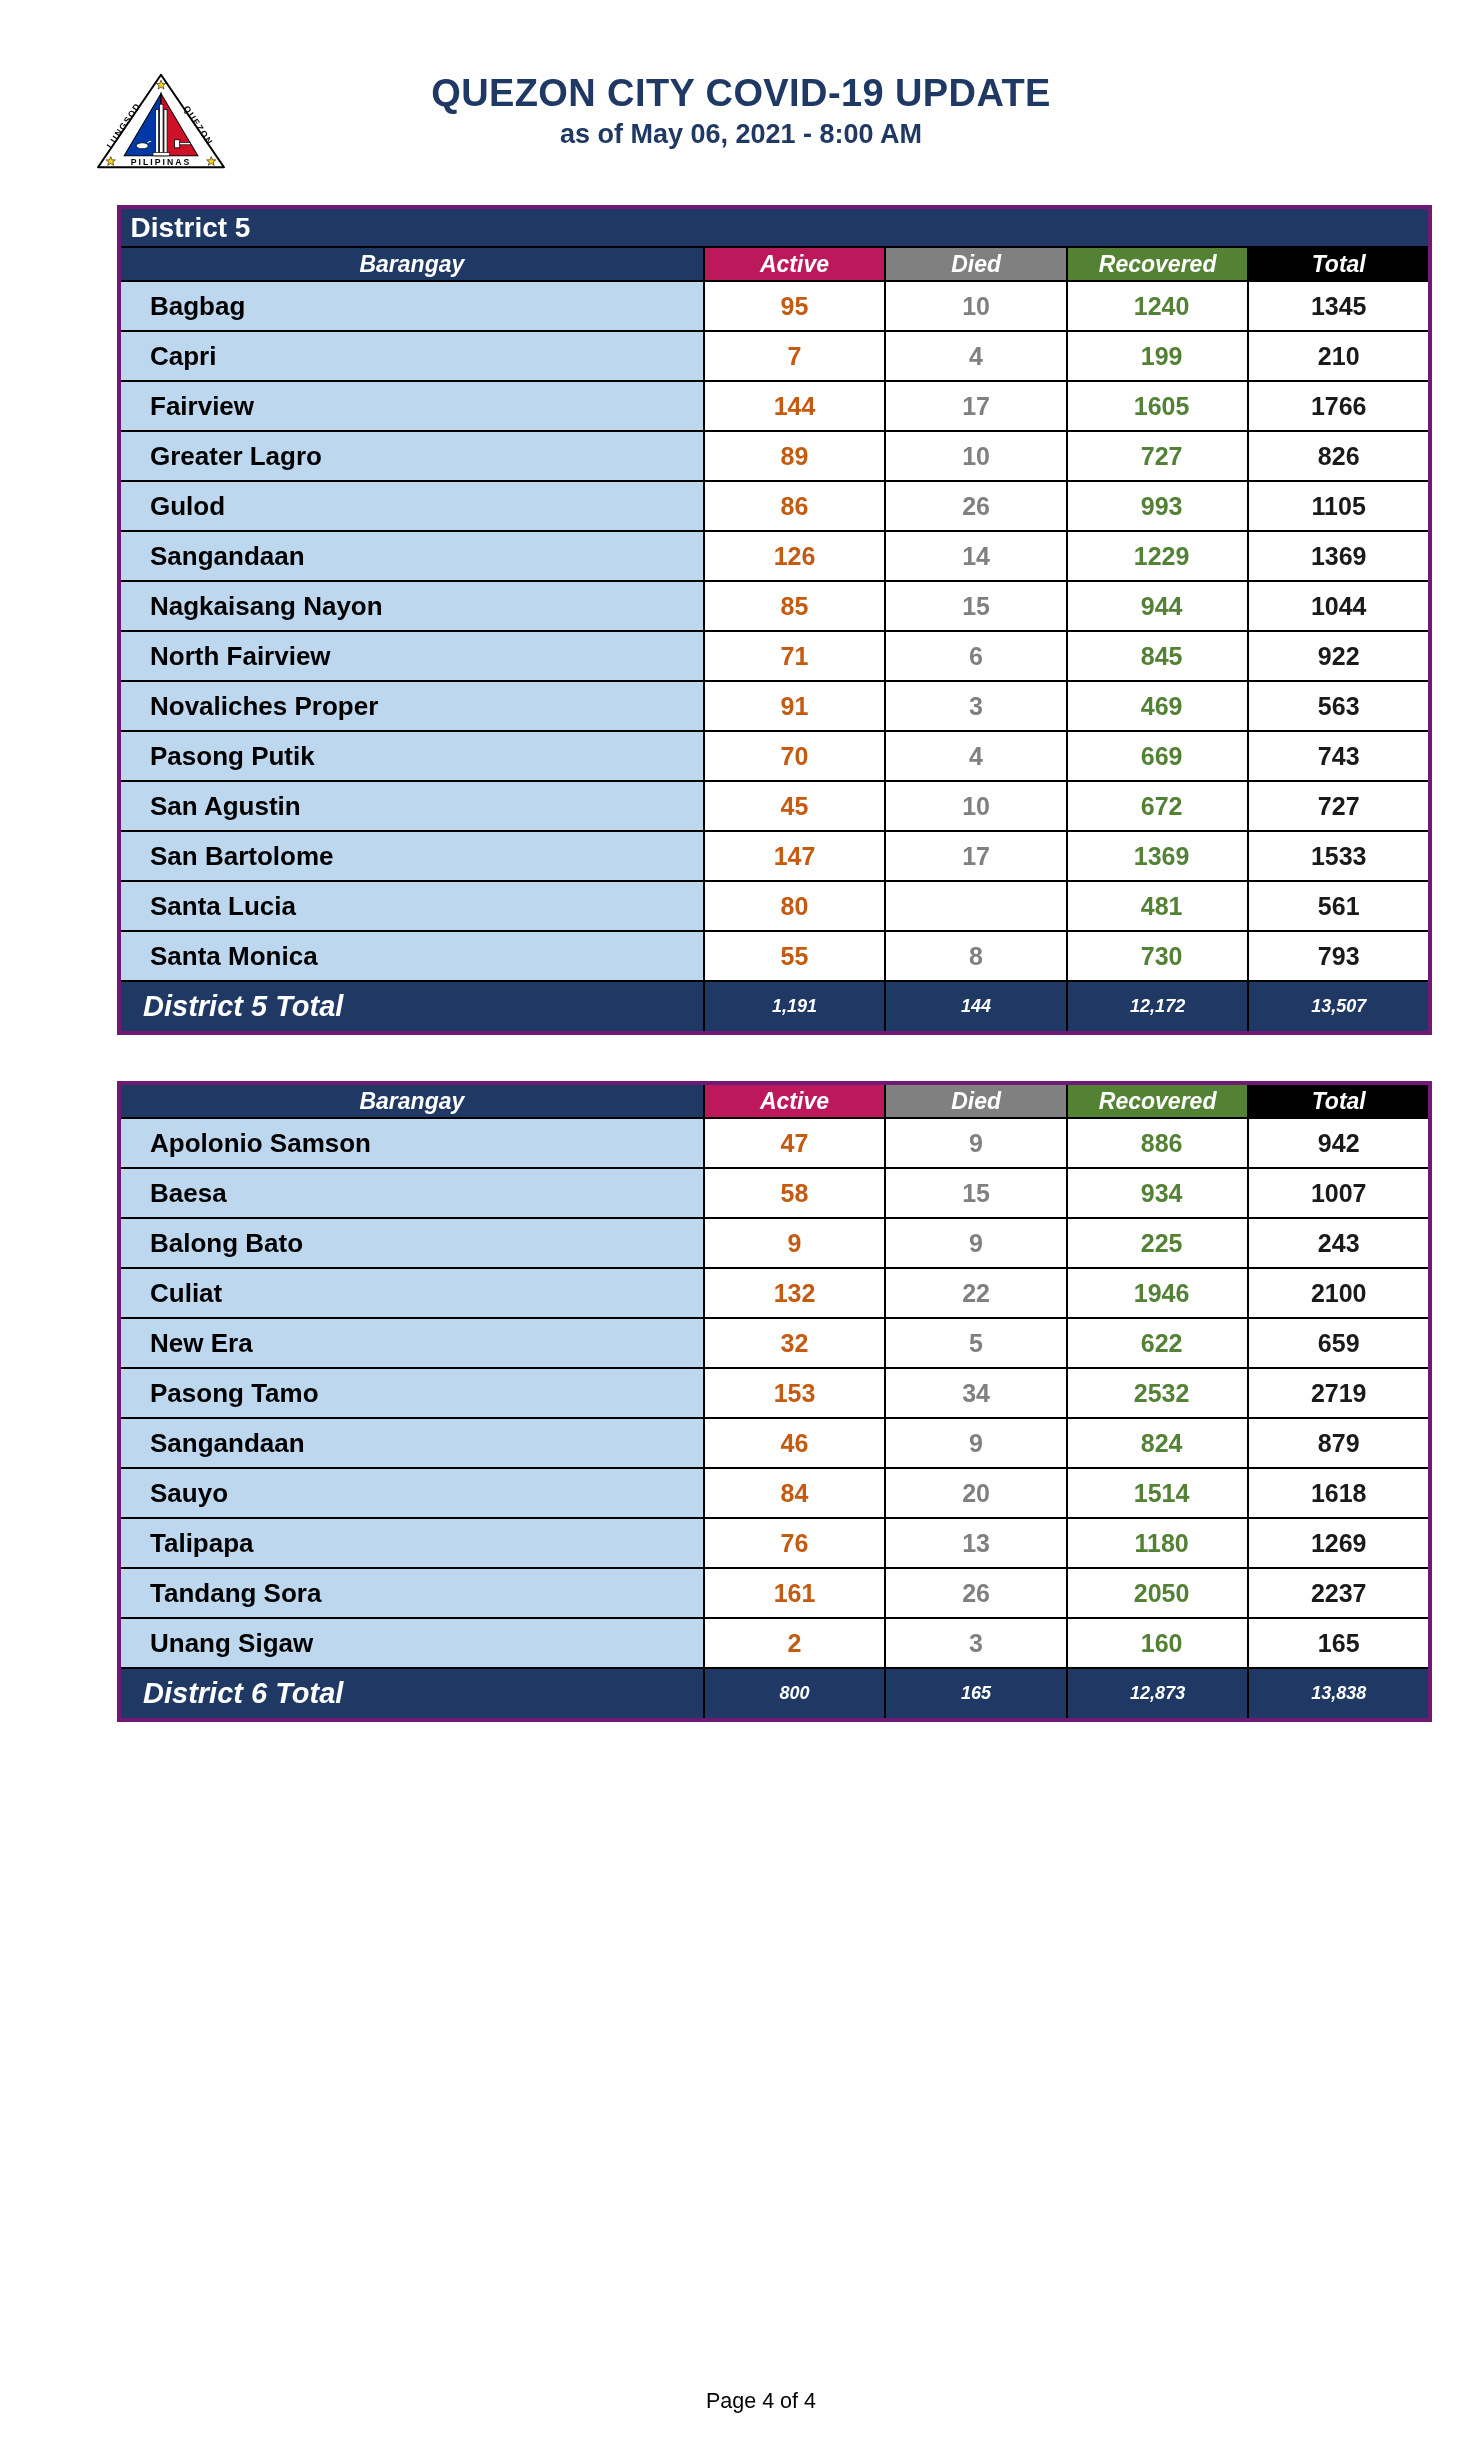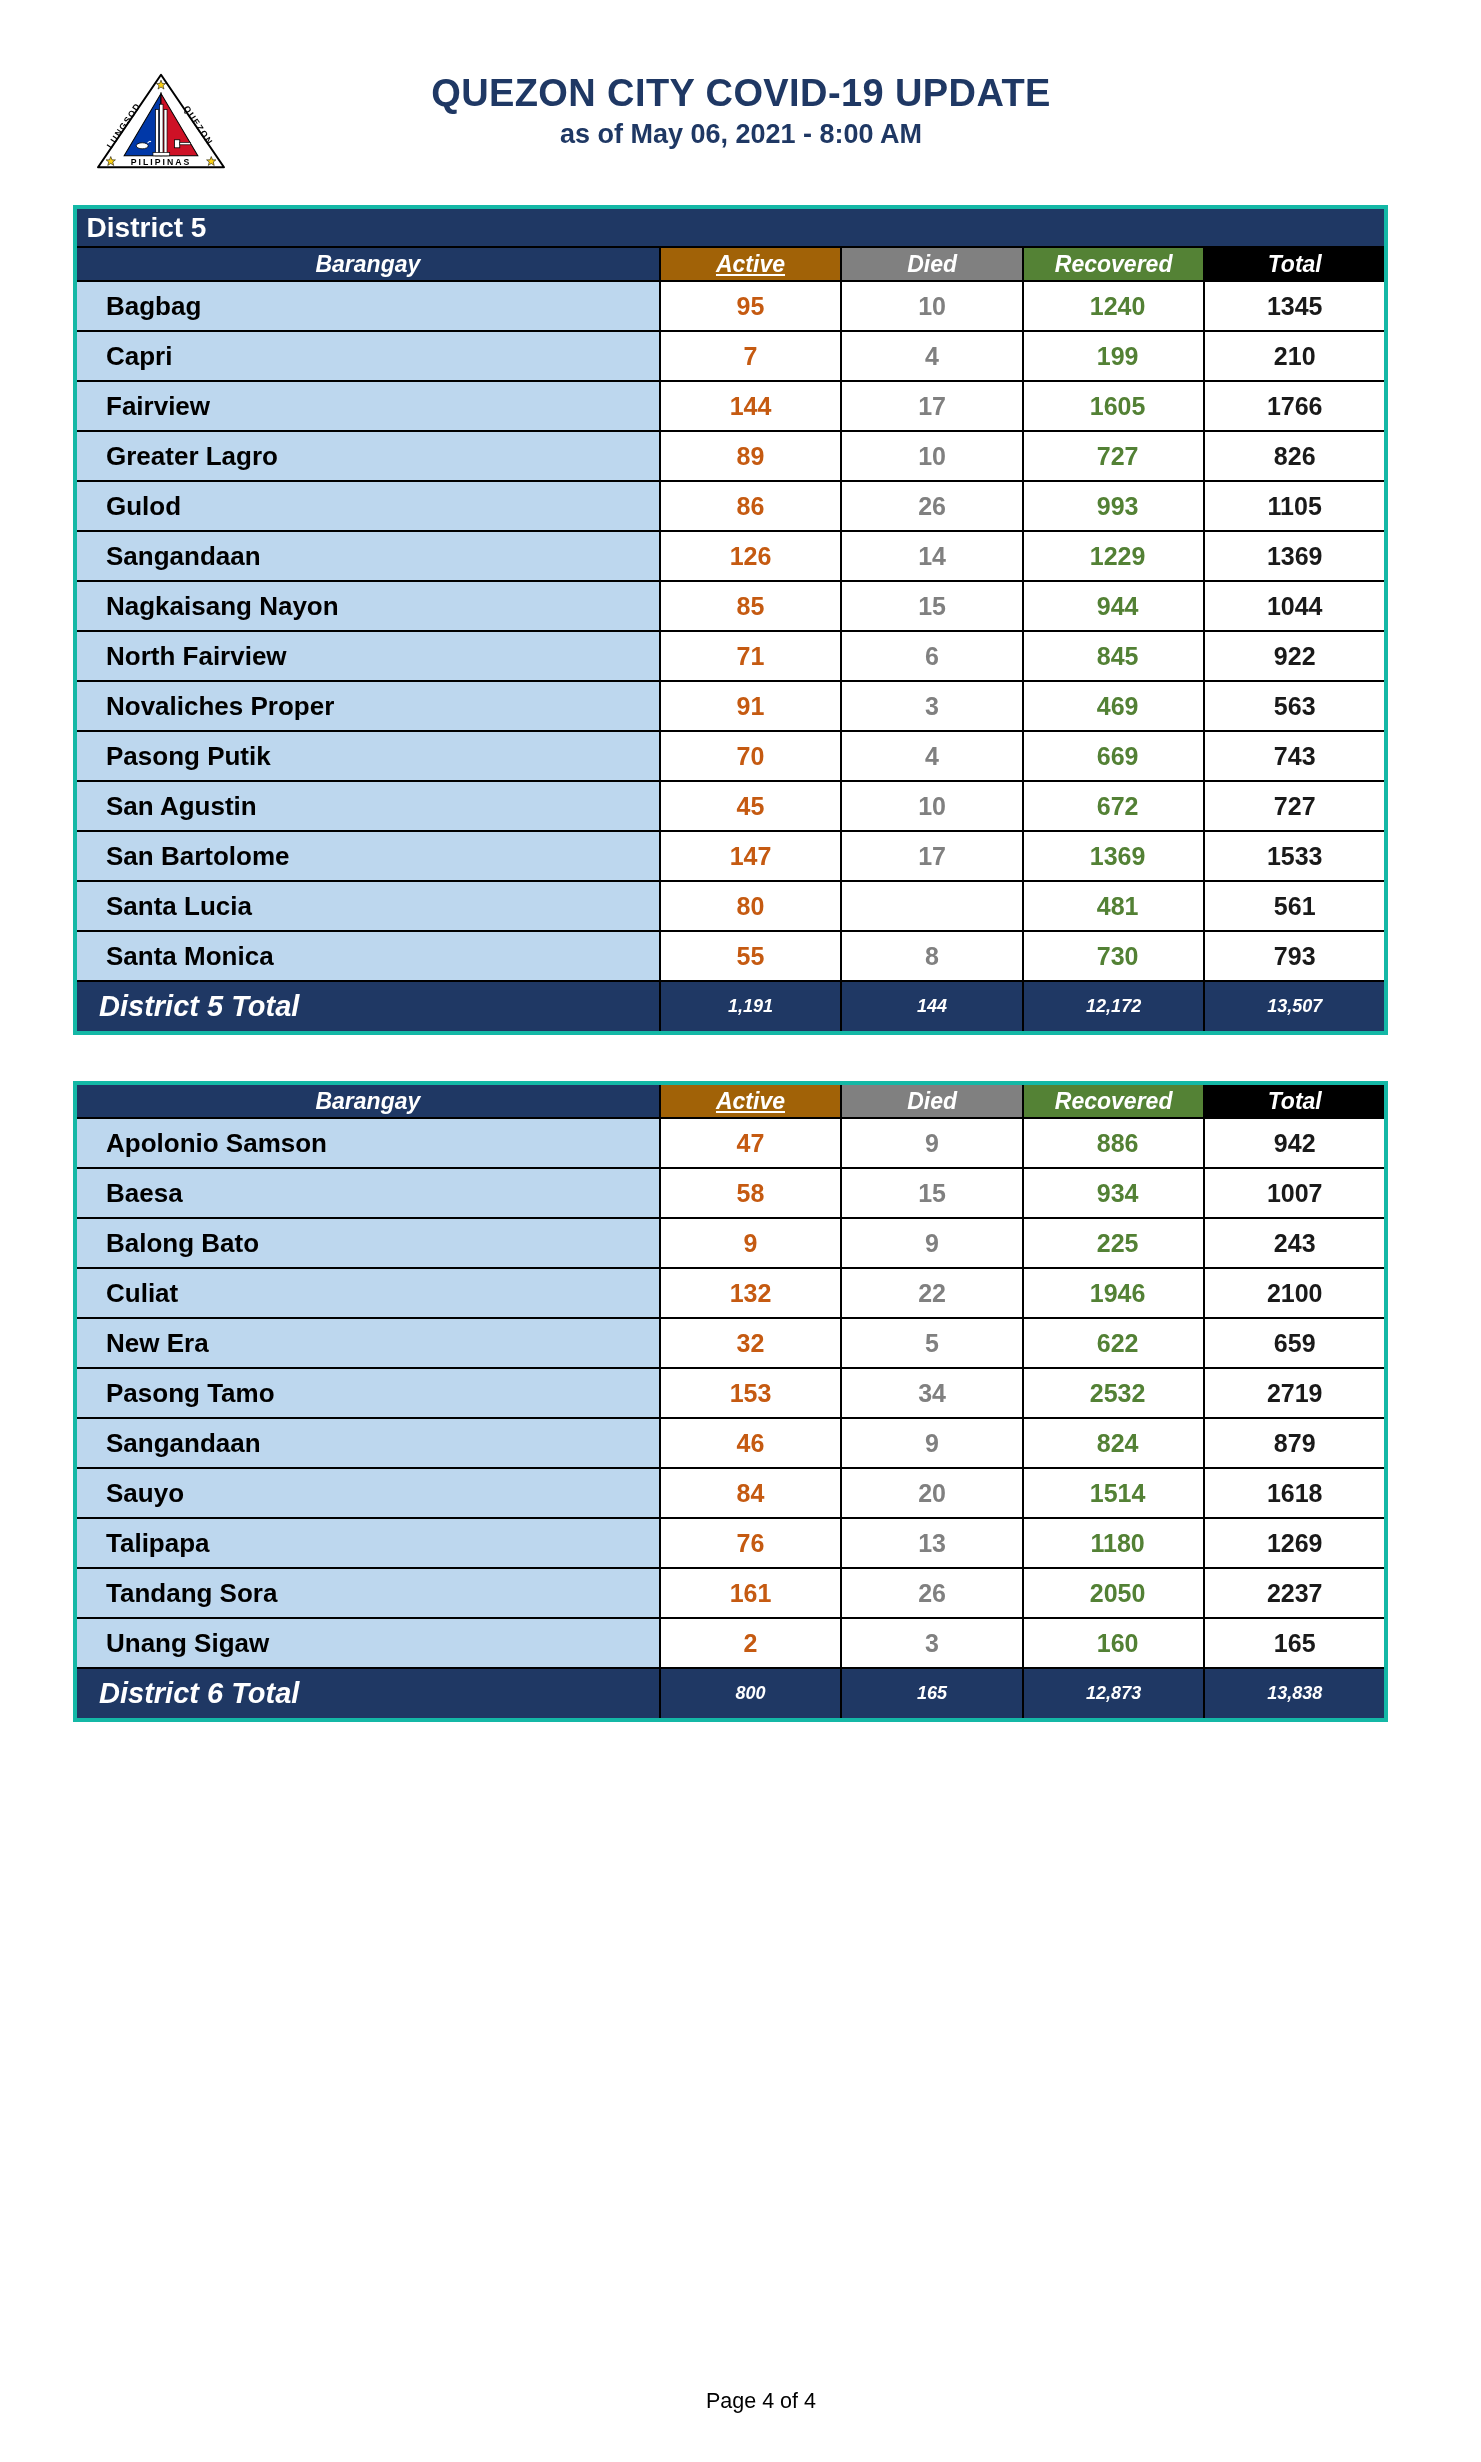--- a/index.html
+++ b/index.html
@@ -41,21 +41,22 @@
   
   .report {
     position: absolute;
     left: 73px;
     width: 1315px;
   }
   .report table {
     width: 100%;
     border-collapse: collapse;
     table-layout: fixed;
-    border: 4px solid #14b8a6;
+    border: 4px solid #701a75;
+    margin-left: 44px;
   }
   .report th, .report td {
     border: 2.4px solid #000;
     padding: 0;
     overflow: hidden;
     white-space: nowrap;
   }
   tr.title-row th {
     background: #1F3864;
     color: #fff;
@@ -67,21 +68,21 @@
   }
   tr.cols th {
     color: #fff;
     font-size: 23px;
     font-weight: bold;
     font-style: italic;
     text-align: center;
     height: 32px;
   }
   tr.cols th.h-bgy { background: #1F3864; }
-  tr.cols th.h-act { background: #a16207; text-decoration: underline; }
+  tr.cols th.h-act { background: #be185d; }
   tr.cols th.h-died { background: #808080; }
   tr.cols th.h-rec { background: #548235; }
   tr.cols th.h-tot { background: #000000; }
 
   tbody td { height: 48px; background: #fff; }
   tbody td.bgy {
     background: #BDD7EE;
     font-size: 26px;
     font-weight: bold;
     text-align: left;

